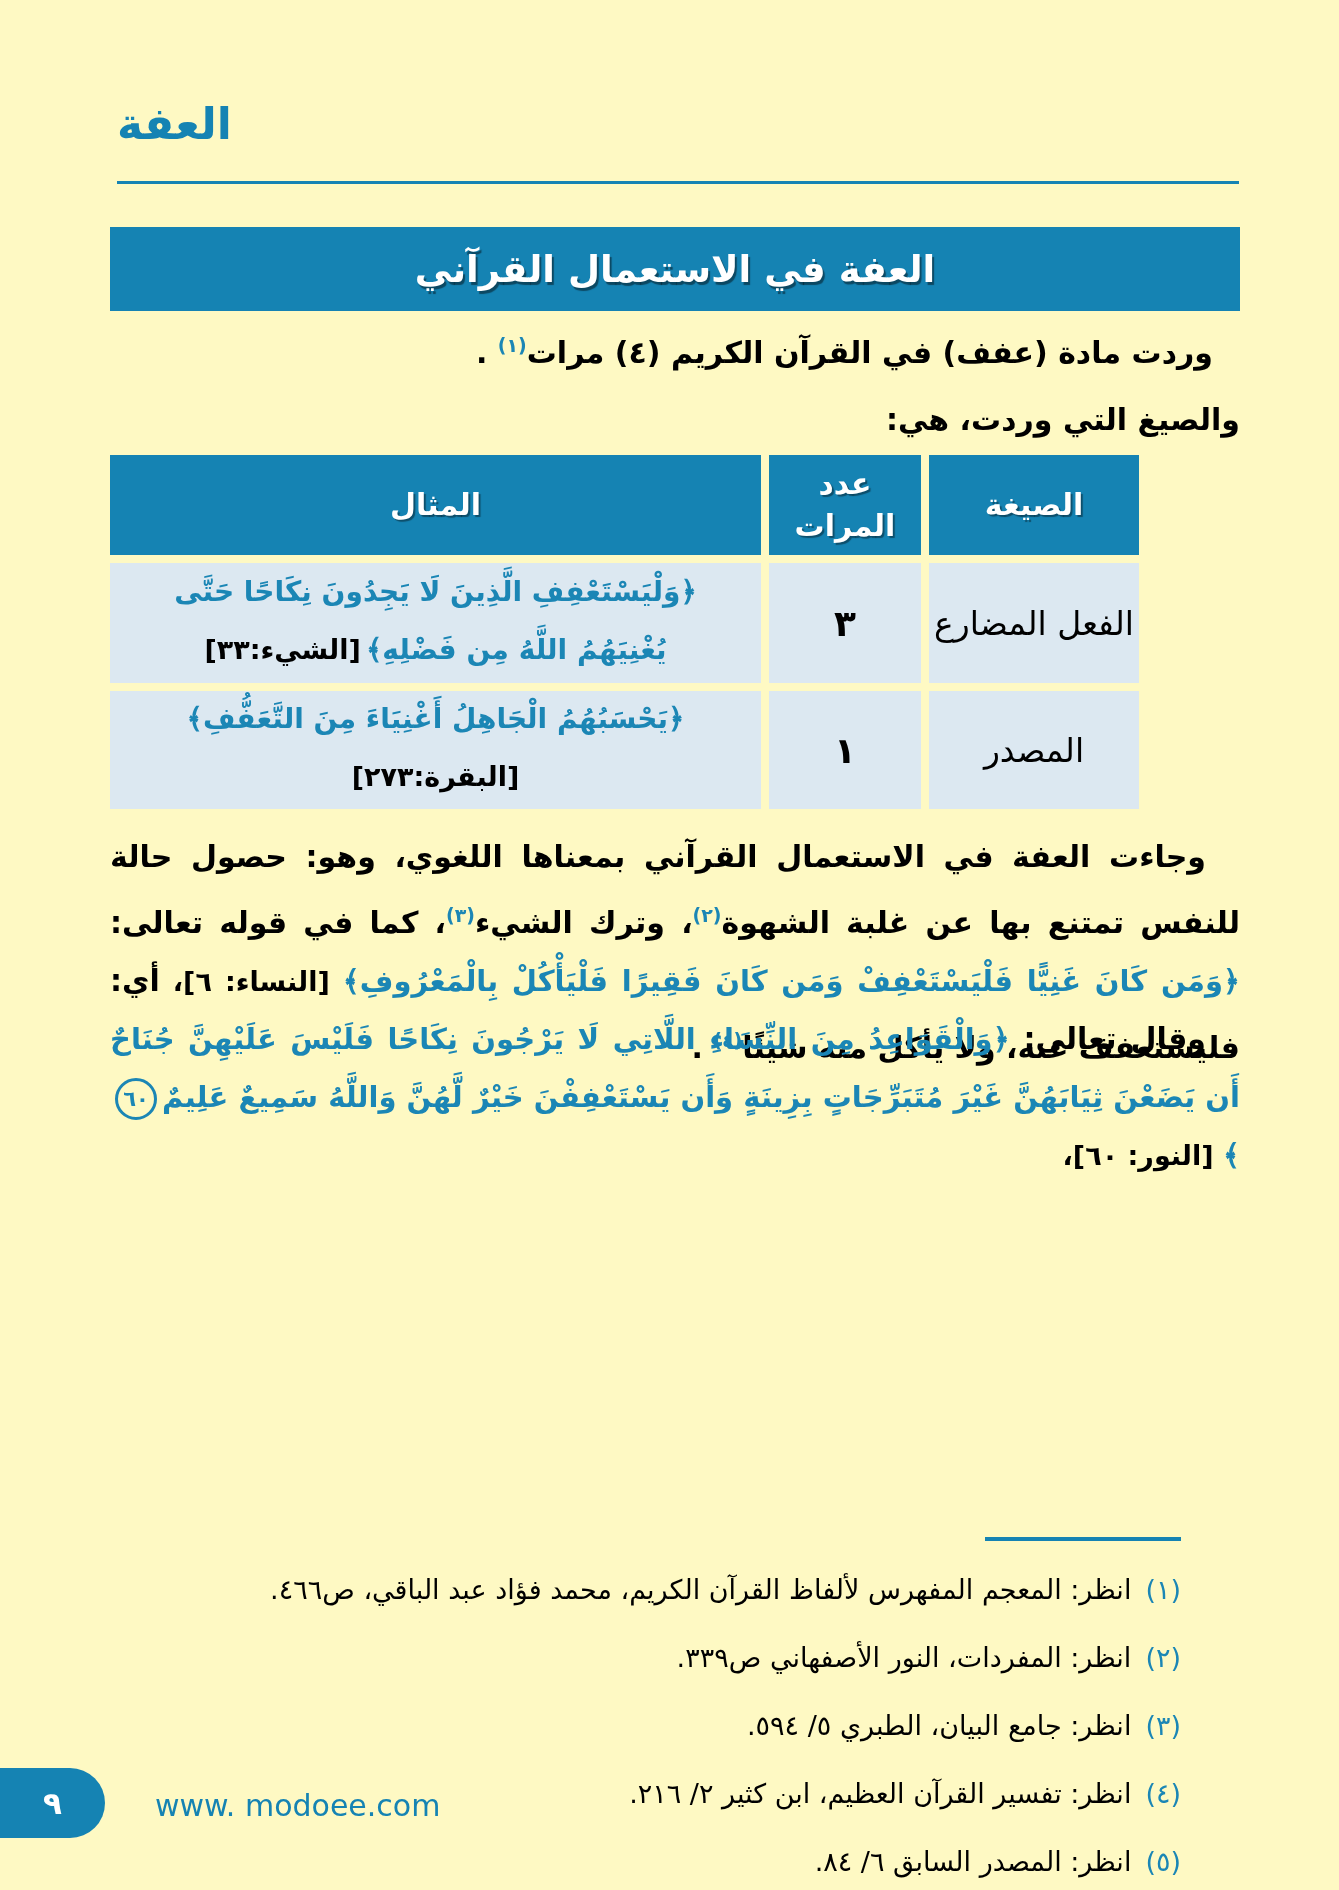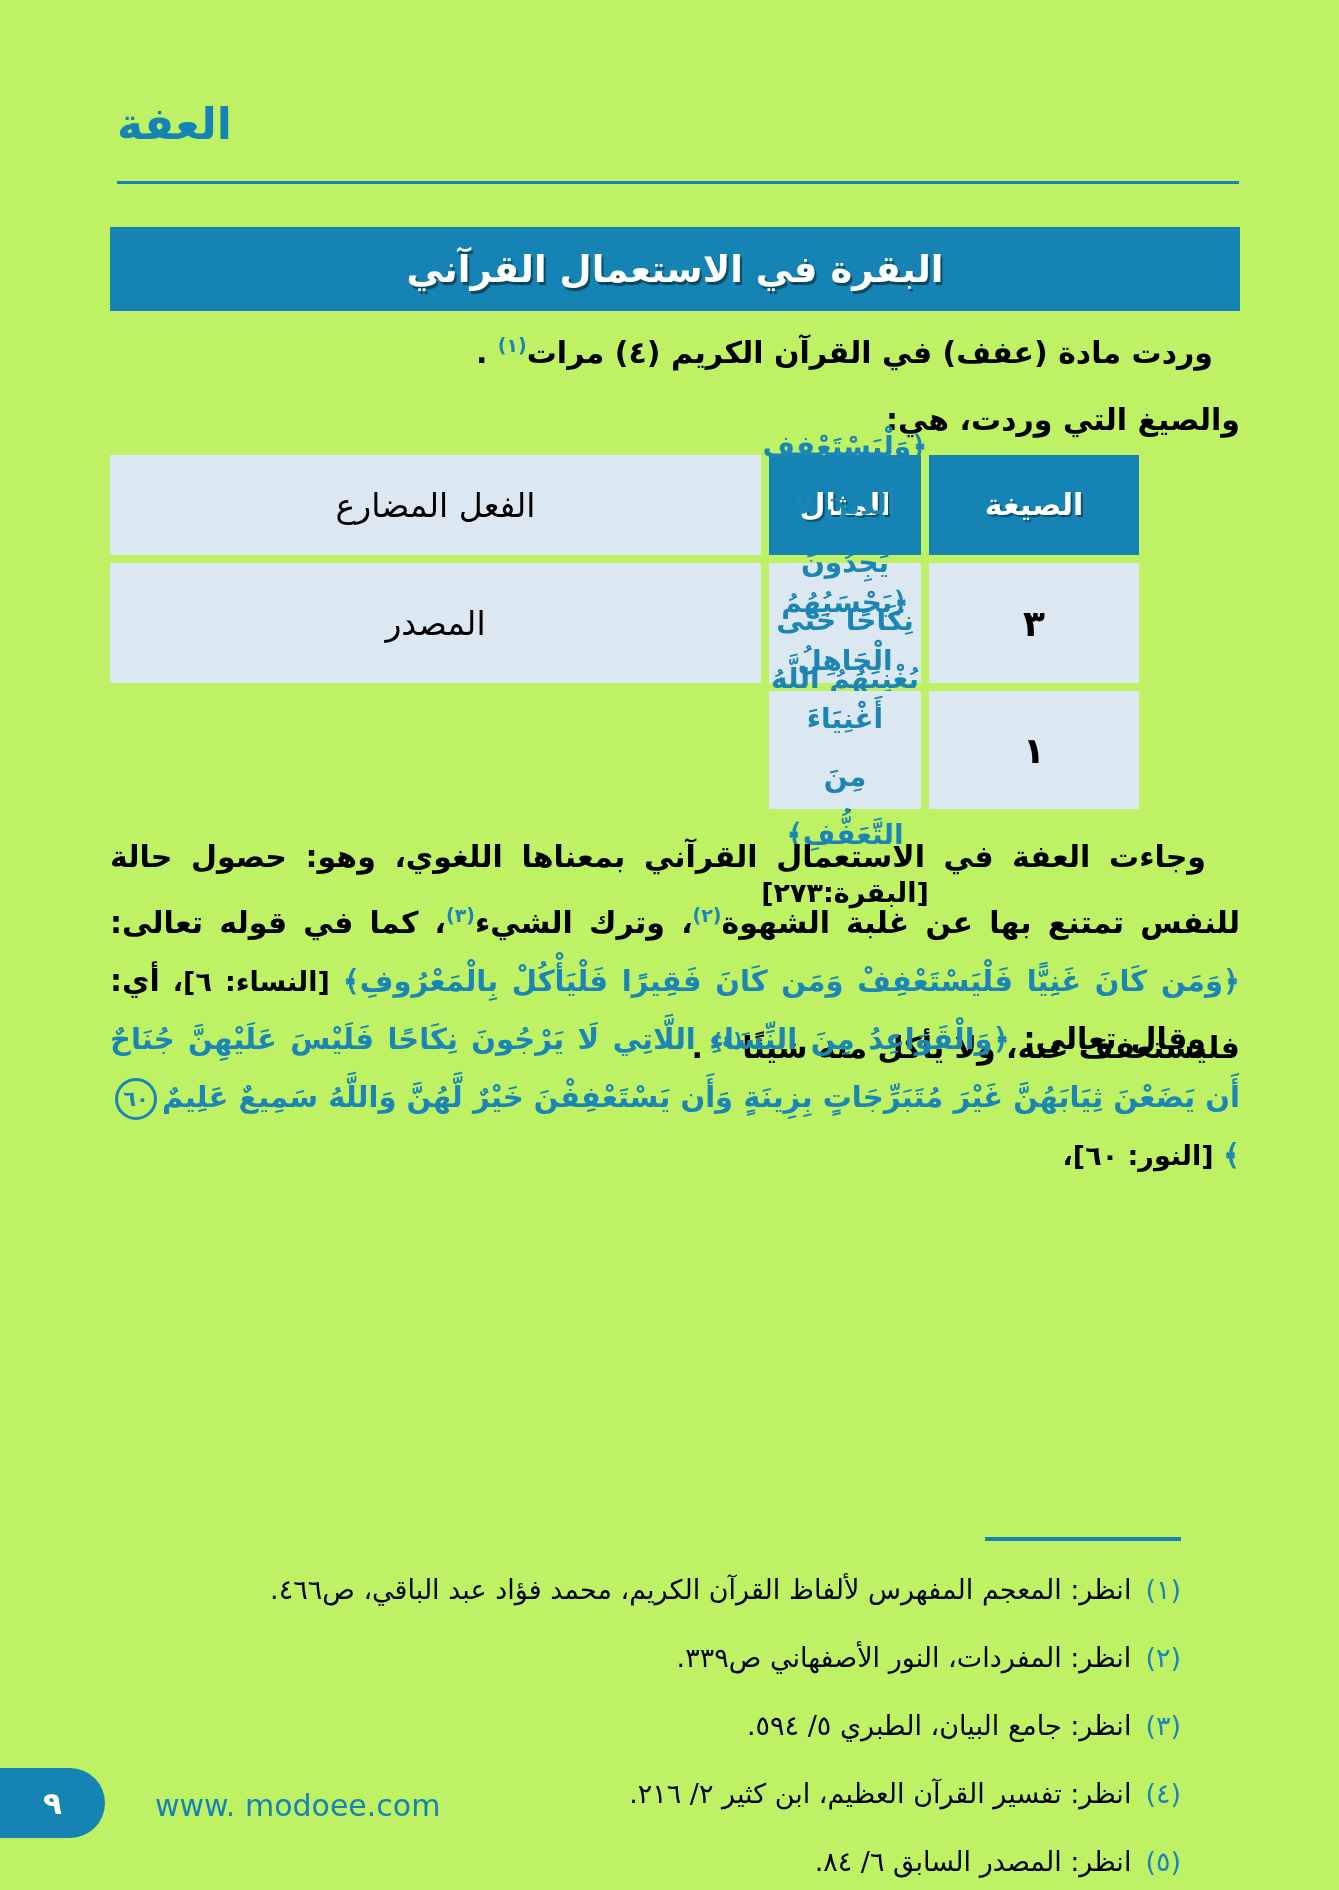--- a/index.html
+++ b/index.html
@@ -1,19 +1,19 @@
 <!DOCTYPE html>
 <html lang="ar" style="--accent: #1583b3; --cell_bg: #dce8f1; --quran: #1b86b5;"><head>
 <meta charset="utf-8">
 <style>
   * { margin:0; padding:0; box-sizing:border-box; }
   body { background:#888; font-family:"DejaVu Sans", sans-serif; }
   .page {
     position:relative; width:1339px; height:1890px; margin:0 auto;
-    background:#bef264; overflow:hidden;
+    background:#fef9c3; overflow:hidden;
     font-family:"DejaVu Sans", sans-serif;
   }
   
   .running-head {
     position:absolute; top:98px; left:117px;
     font-size:44px; font-weight:bold; color:var(--accent,#1583b3);
   }
   .head-rule {
     position:absolute; top:181px; left:117px; width:1122px; height:3px;
     background:var(--accent,#1583b3);
@@ -101,28 +101,29 @@
 </style>
 </head>
 <body>
 
 <div class="page">
 
   <div class="running-head" dir="rtl">العفة</div>
   <div class="head-rule"></div>
 
   <div class="title-bar" dir="rtl">
-    <span>البقرة في الاستعمال القرآني</span>
+    <span>العفة في الاستعمال القرآني</span>
   </div>
 
   <div class="intro1" dir="rtl"><span>وردت مادة (عفف) في القرآن الكريم (٤) مرات</span><sup class="fnm">(١)</sup><span> .</span></div>
   <div class="intro2" dir="rtl">والصيغ التي وردت، هي:</div>
 
   <div class="qtable" dir="rtl">
     <div class="th">الصيغة</div>
+    <div class="th th-count">عدد المرات</div>
     <div class="th">المثال</div>
 
     <div class="td form">الفعل المضارع</div>
     <div class="td count">٣</div>
     <div class="td example">
       <div><span class="quran">﴿وَلْيَسْتَعْفِفِ الَّذِينَ لَا يَجِدُونَ نِكَاحًا حَتَّى يُغْنِيَهُمُ اللَّهُ مِن فَضْلِهِ﴾</span> <span class="ref">[الشيء:٣٣]</span></div>
     </div>
 
     <div class="td form">المصدر</div>
     <div class="td count">١</div>

